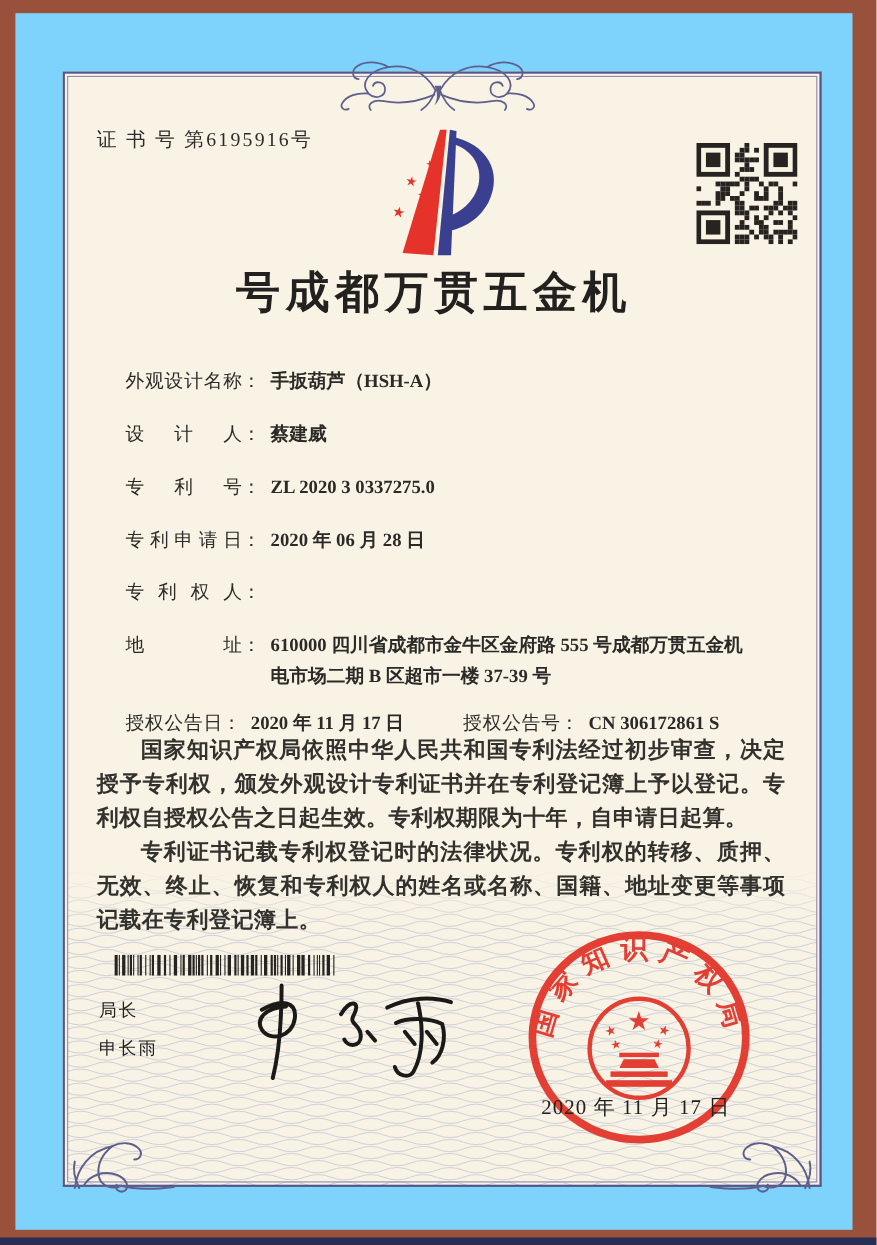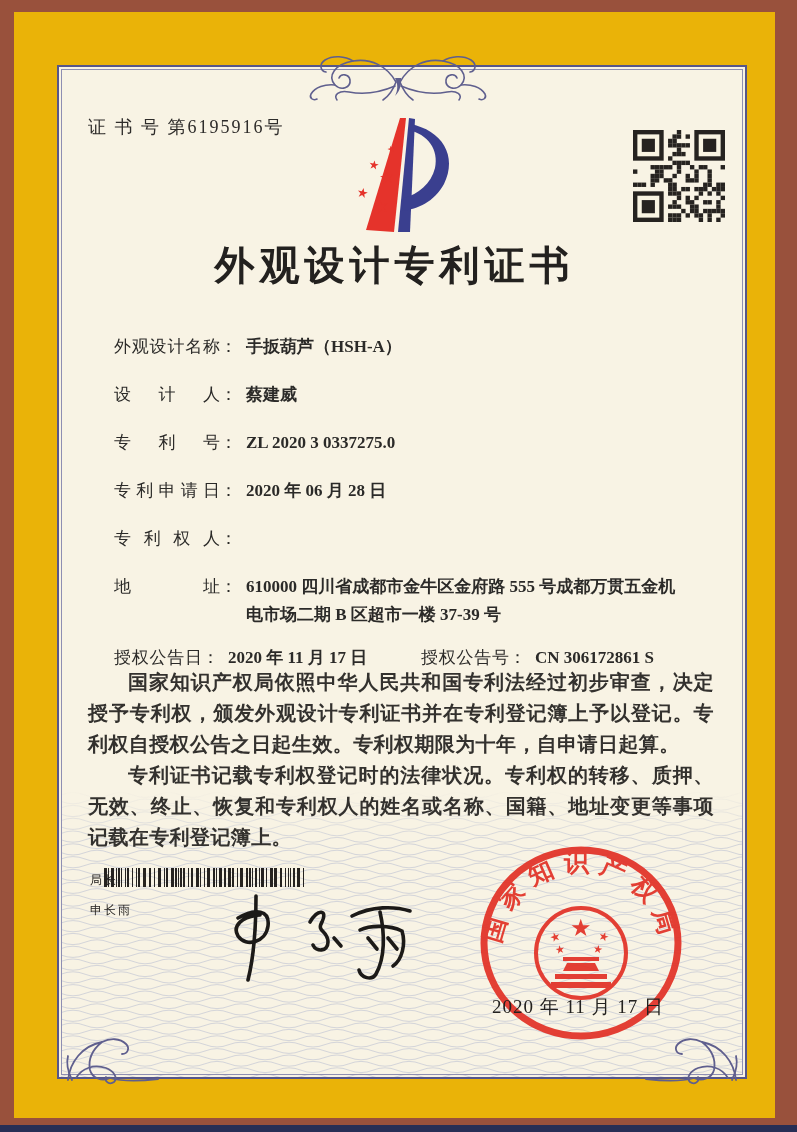--- a/index.html
+++ b/index.html
@@ -3,21 +3,21 @@
 <meta charset="utf-8">
 <style>
   * { margin:0; padding:0; box-sizing:border-box; }
   html,body { width:797px; height:1132px; }
   body { font-family:"Liberation Serif","DejaVu Serif",serif; }
 
   .scan { position:relative; width:797px; height:1132px; background:#99513c; overflow:hidden; }
   .scan-bottom-strip { position:absolute; left:0; bottom:0; width:797px; height:7px; background:#272e55; }
 
   .paper { position:absolute; top:12px; left:14px; right:22px; bottom:14px;
-           background:#eab308; }
+           background:#7dd3fc; }
   .paper-inner-tint { position:absolute; top:53px; left:43px; right:30px; bottom:40px;
            background:#f8f3e4; }
 
   
   .frame-outer { position:absolute; left:43px; top:53px; width:690px; height:1014px;
                  border:2px solid #56568a; }
   .frame-inner { position:absolute; inset:2px; border:1px solid #8e8eb2; }
 
   .ornament { position:absolute; color:#5f5f8e; }
   .ornament svg { display:block; }
@@ -46,21 +46,21 @@
                font-size:20px; line-height:31px; color:#33312e;
                text-align:justify; letter-spacing:0.4px;font-weight:bold; }
   .body-text p { text-indent:2em; }
 
   .waveband { position:absolute; left:47px; top:778px; width:682px; height:288px;
               -webkit-mask-image:linear-gradient(to bottom,transparent,black 18%);
               mask-image:linear-gradient(to bottom,transparent,black 18%); }
 
   .barcode { position:absolute; left:90px; top:856px; width:202px; height:19px; }
 
-  .director { position:absolute; left:76px; top:860px; font-size:12px; color:#23211f;
+  .director { position:absolute; left:76px; top:897px; font-size:16px; color:#23211f;
               font-family:"Liberation Sans","DejaVu Sans",sans-serif; }
   .director div { margin-bottom:13px; letter-spacing:2px; }
 
   .signature { position:absolute; left:196px; top:872px; width:220px; height:110px; }
 
   .seal { position:absolute; left:461px; top:829px; width:212px; height:204px; opacity:0.93; }
   .seal-date { position:absolute; left:478px; top:982px; font-size:19px; color:#23211f; letter-spacing:1px; }
 
   .page-info { position:absolute; left:0; top:1036px; width:100%; text-align:center;
                font-size:16px; letter-spacing:3px; color:#2e2c2a; }
@@ -303,21 +303,21 @@
           <rect x="8.761904761904763" y="8.761904761904763" width="13.142857142857144" height="13.142857142857144" fill="#262320"></rect>
           <rect x="61.33333333333334" y="0" width="30.66666666666667" height="30.66666666666667" fill="#262320"></rect>
           <rect x="65.71428571428572" y="4.380952380952381" width="21.904761904761905" height="21.904761904761905" fill="#f9f4e2"></rect>
           <rect x="70.0952380952381" y="8.761904761904763" width="13.142857142857144" height="13.142857142857144" fill="#262320"></rect>
           <rect x="0" y="61.33333333333334" width="30.66666666666667" height="30.66666666666667" fill="#262320"></rect>
           <rect x="4.380952380952381" y="65.71428571428572" width="21.904761904761905" height="21.904761904761905" fill="#f9f4e2"></rect>
           <rect x="8.761904761904763" y="70.0952380952381" width="13.142857142857144" height="13.142857142857144" fill="#262320"></rect>
         </svg>
     </div>
 
-    <div class="title">外观设计专利证书</div>
+    <div class="title">号成都万贯五金机</div>
 
     <div class="fields">
       <div class="field-row tight">
         <span class="field-label">外观设计名称</span>
           <span class="field-colon">：</span>
         <span class="field-value">手扳葫芦（HSH-A）</span>
       </div>
       <div class="field-row tight">
         <span class="field-label">设计人</span>
           <span class="field-colon">：</span>

